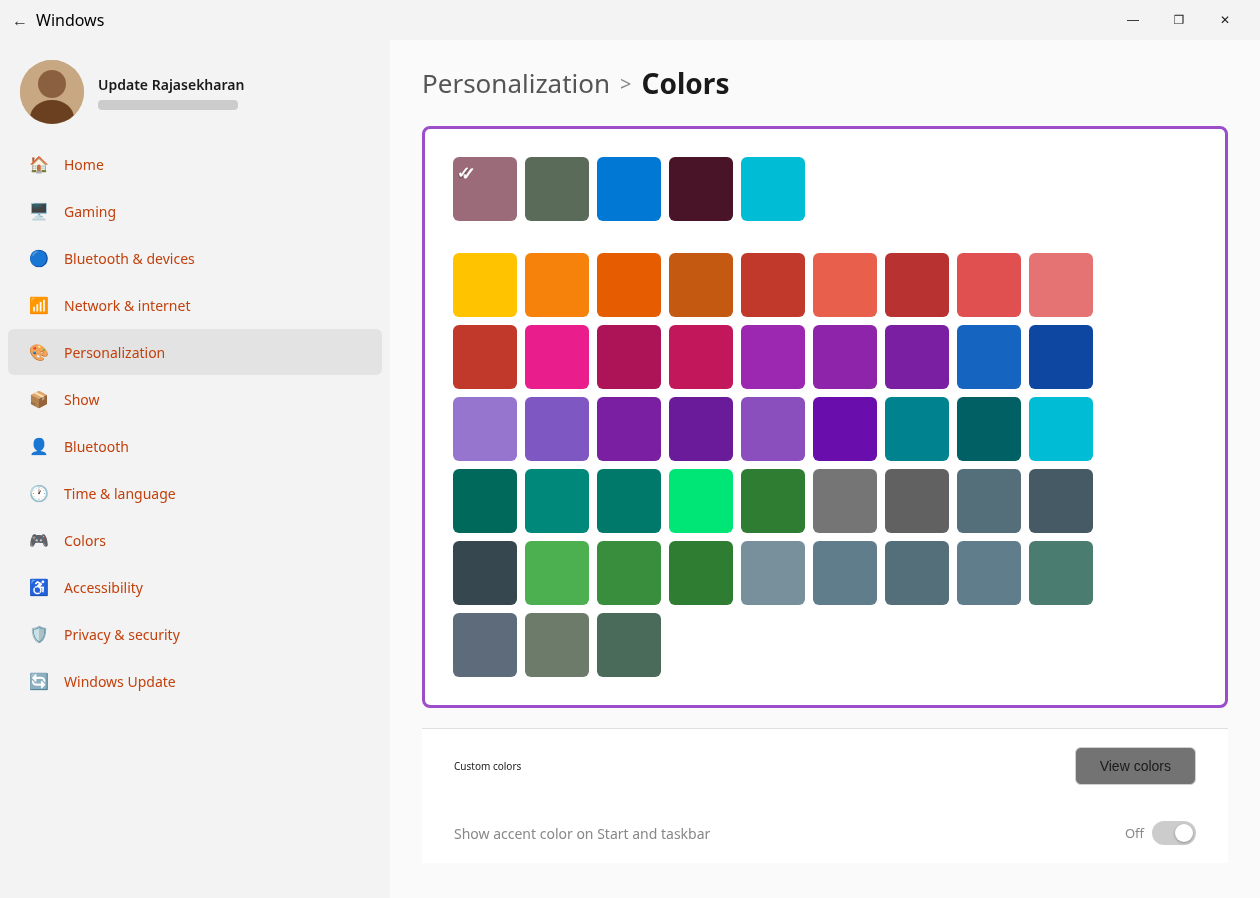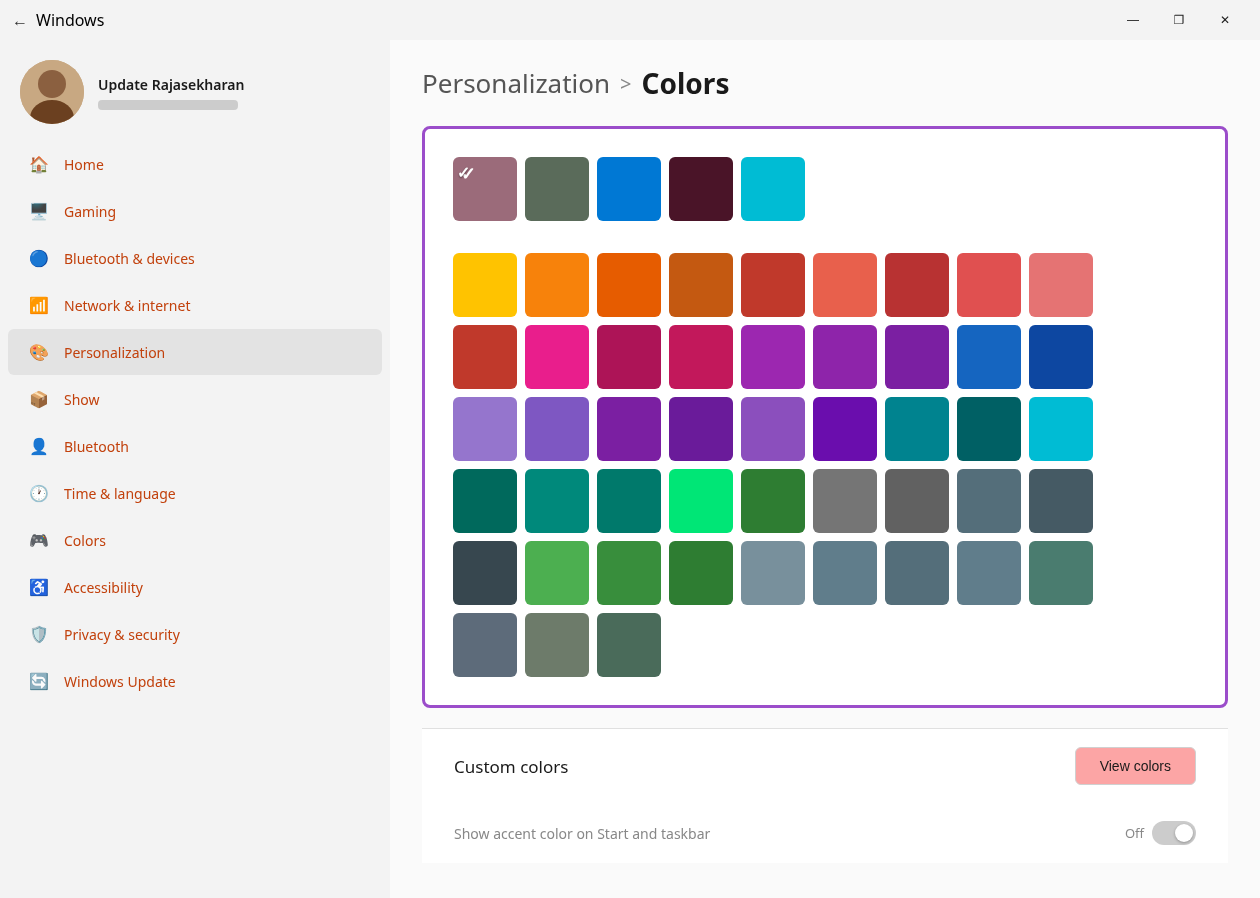--- a/index.html
+++ b/index.html
@@ -45,22 +45,22 @@
 
     .recent-colors { display: flex; gap: 8px; margin-bottom: 32px; flex-wrap: wrap; }
     .color-swatch { width: 64px; height: 64px; border-radius: 6px; cursor: pointer; position: relative; flex-shrink: 0; }
     .color-swatch.selected::after { content: '✓'; position: absolute; top: 4px; left: 4px; color: white; font-size: 16px; font-weight: bold; text-shadow: 0 1px 2px rgba(0,0,0,0.5); }
 
     .windows-colors-grid { display: grid; grid-template-columns: repeat(9, 64px); gap: 8px; }
     .wc-swatch { width: 64px; height: 64px; border-radius: 6px; cursor: pointer; }
 
     
     .bottom-bar { display: flex; align-items: center; justify-content: space-between; background: white; border-top: 1px solid #e0e0e0; padding: 18px 32px; }
-    .custom-colors-label { font-size: 17px; color: #1a1a1a; }
-    .view-colors-btn { padding: 10px 24px; border: 1px solid #d0d0d0; border-radius: 6px; background: #fca5a5; font-size: 14px; cursor: pointer; color: #1a1a1a; }
+    .custom-colors-label { font-size: 10px; color: #1a1a1a; }
+    .view-colors-btn { padding: 10px 24px; border: 1px solid #d0d0d0; border-radius: 6px; background: #737373; font-size: 14px; cursor: pointer; color: #1a1a1a; }
 
     .accent-bar { display: flex; align-items: center; justify-content: space-between; background: white; padding: 18px 32px; }
     .accent-label { font-size: 14px; color: #888; }
     .toggle { display: flex; align-items: center; gap: 8px; }
     .toggle-off { font-size: 13px; color: #888; }
     .toggle-track { width: 44px; height: 24px; background: #ccc; border-radius: 12px; position: relative; cursor: pointer; }
     .toggle-thumb { width: 18px; height: 18px; background: white; border-radius: 50%; position: absolute; top: 3px; right: 3px; box-shadow: 0 1px 3px rgba(0,0,0,0.3); }
   </style>
 </head>
 <body>

